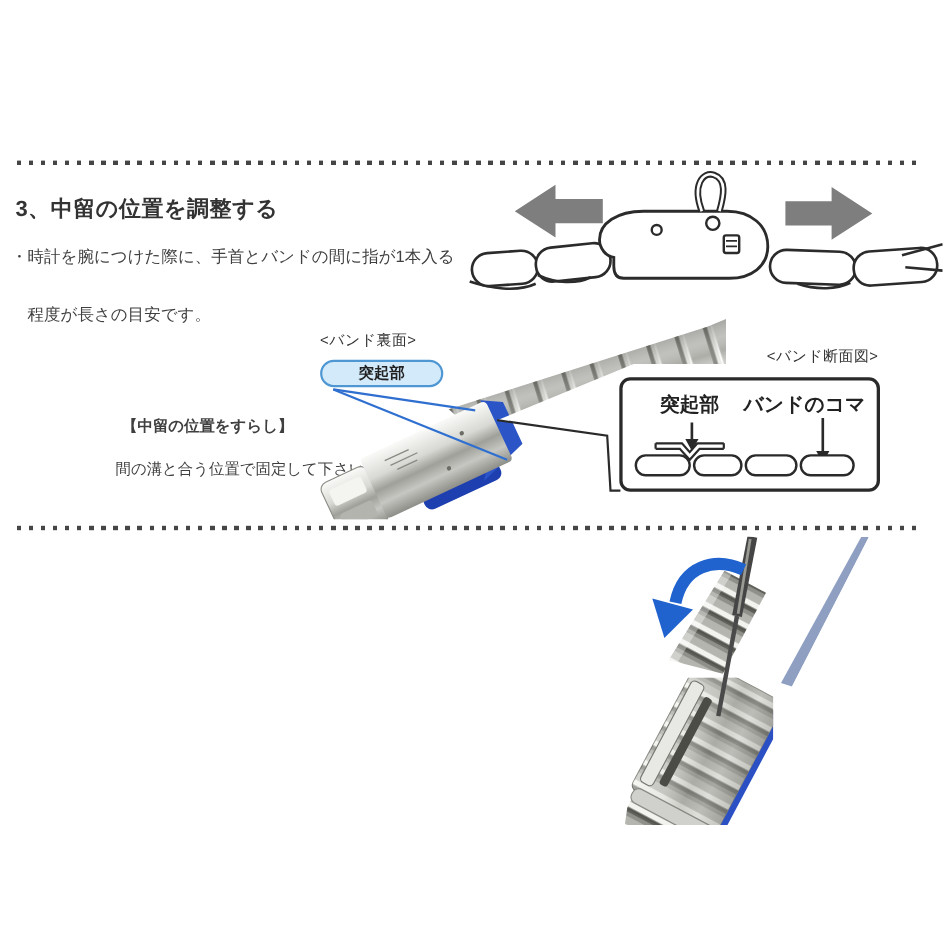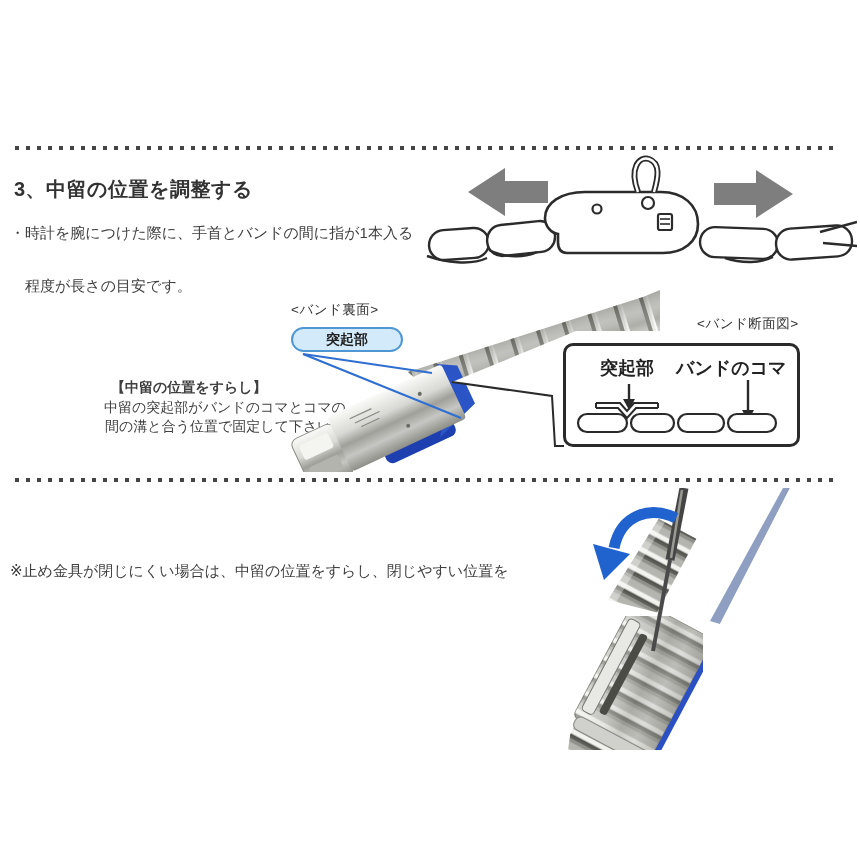--- a/index.html
+++ b/index.html
@@ -131,21 +131,20 @@
     <polygon points="172,94 296,43 380,43 380,118 272,108" fill="#ffffff"></polygon>
     <path d="M172,94 L272,108 L275,158 L284,158" fill="none" stroke="#2a2a2a" stroke-width="2"></path>
 
     <g stroke="#2f6fd0" stroke-width="2" fill="none">
       <path d="M23,66 L152,85"></path>
       <path d="M23,66 L181,130"></path>
     </g>
   </svg>
 
   <span class="abs note-line" style="left:111px;top:379px;font-weight:bold;">【中留の位置をすらし】</span>
-  <span class="abs note-line" style="left:104px;top:399px;">中留の突起部がバンドのコマとコマの</span>
   <span class="abs note-line" style="left:105px;top:418px;">間の溝と合う位置で固定して下さい。</span>
 
   <span class="abs fig-label" style="left:697px;top:315px;z-index:3;">&lt;バンド断面図&gt;</span>
   <div class="abs cs-box" style="left:563px;top:343px;">
     <span class="cs-label" style="left:34px;top:10px;">突起部</span>
     <span class="cs-label" style="left:110px;top:10px;">バンドのコマ</span>
     <svg style="position:absolute;left:0;top:0;" width="231" height="98" viewBox="0 0 231 98">
 
       <g fill="#2a2a2a" stroke="#2a2a2a">
         <line x1="63" y1="38" x2="63" y2="54" stroke-width="2.4"></line>
@@ -167,21 +166,20 @@
         <rect x="12" y="68" width="49" height="18" rx="9"></rect>
         <rect x="65" y="68" width="43" height="18" rx="9"></rect>
         <rect x="112" y="68" width="46" height="18" rx="9"></rect>
         <rect x="162" y="68" width="48" height="18" rx="9"></rect>
       </g>
     </svg>
   </div>
 
   <div class="abs dotted" style="top:478px;"></div>
 
-  <span class="abs body-line" style="left:10px;top:562px;">※止め金具が閉じにくい場合は、中留の位置をすらし、閉じやすい位置を</span>
 
   <svg class="abs" style="left:558px;top:488px;" width="300" height="262" viewBox="0 0 300 262">
     <defs>
       <pattern id="lk2" width="20" height="100" patternUnits="userSpaceOnUse">
         <rect width="20" height="100" fill="#c2c2be"></rect>
         <rect x="0" width="2.5" height="100" fill="#55554f"></rect>
         <rect x="2.5" width="5" height="100" fill="#f2f2ee"></rect>
         <rect x="7.5" width="7" height="100" fill="#b5b5b0"></rect>
         <rect x="14.5" width="3.5" height="100" fill="#90908a"></rect>
         <rect x="18" width="2" height="100" fill="#60605a"></rect>

